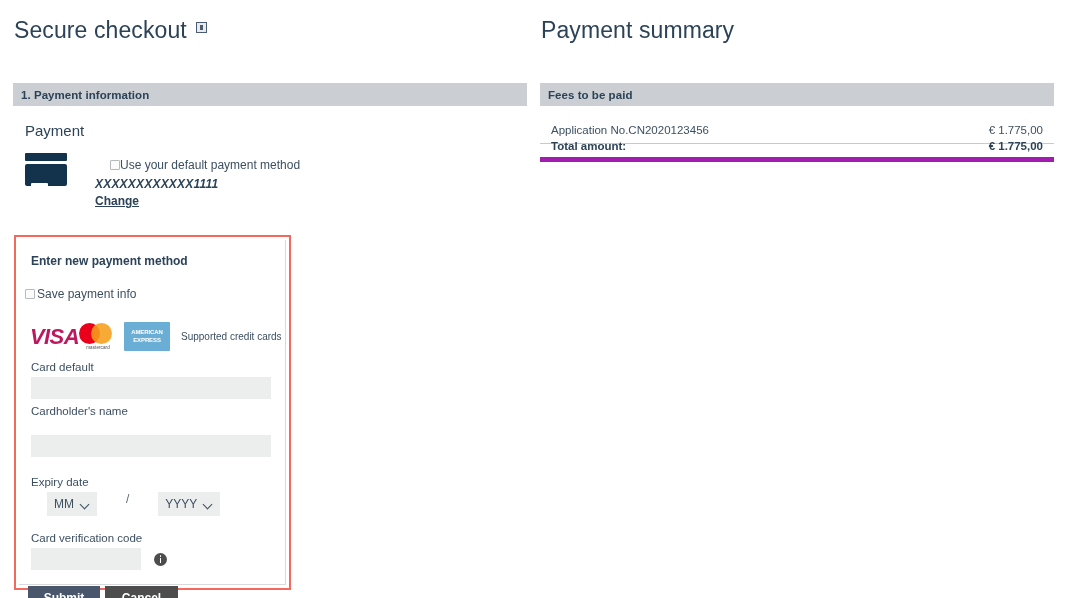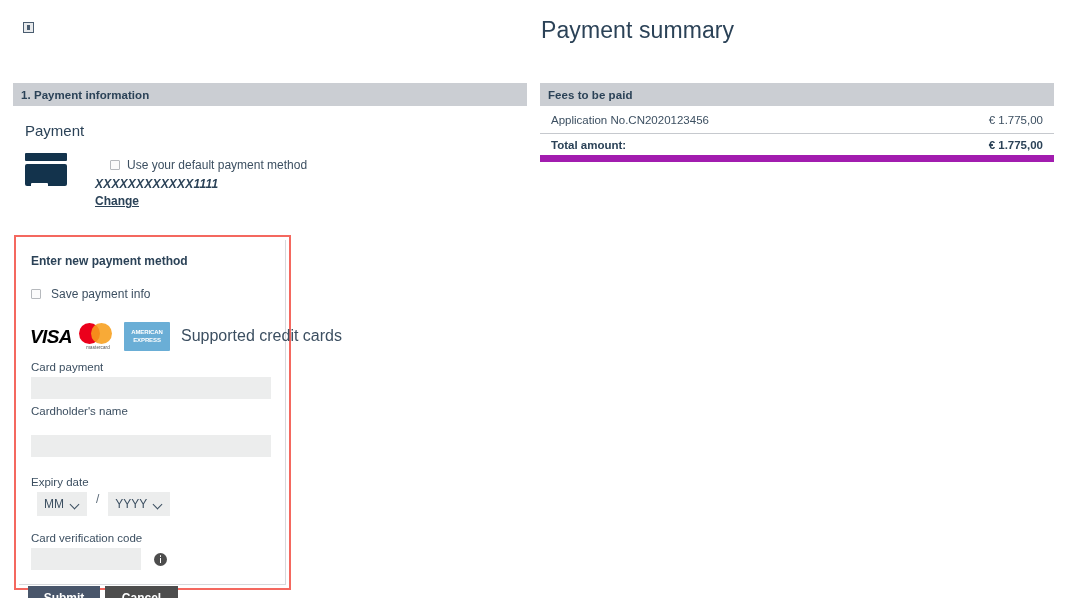--- a/index.html
+++ b/index.html
@@ -120,21 +120,20 @@
     flex: 0 0 auto;
   }
 
   #default-method-block {
     position: absolute;
     left: 78px; top: 159px;
   }
   #default-method-row {
     display: flex;
     align-items: center;
-    gap: 7px;
     padding-left: 32px;
   }
   #default-method-label {
     font-size: 12px;
     color: #3c4f61;
     line-height: 12px;
     white-space: nowrap;
   }
   #masked-card {
     margin-top: 6px;
@@ -185,44 +184,44 @@
     position: absolute;
     left: 15px; top: 17px;
     font-size: 12px;
     font-weight: bold;
     color: #2b4257;
     white-space: nowrap;
   }
 
   #save-info-row {
     position: absolute;
-    left: 15px; top: 50px;
-    display: flex;
-    align-items: center;
-    gap: 10px;
+    left: 9px; top: 50px;
+    display: flex;
+    align-items: center;
+    gap: 2px;
   }
   #save-info-label {
     font-size: 12px;
     color: #3c4f61;
     white-space: nowrap;
   }
 
   
   #brands-row {
     position: absolute;
     left: 14px; top: 84px;
     display: flex;
     align-items: center;
   }
   .visa-logo {
     width: 46px;
-    font-size: 19px;
+    font-size: 22px;
     font-weight: bold;
     font-style: italic;
-    color: #000000;
+    color: #be185d;
     letter-spacing: -.6px;
     line-height: 19px;
     font-family: "Liberation Sans", sans-serif;
   }
   .mc-logo {
     position: relative;
     width: 40px;
     height: 30px;
     margin-left: 2px;
   }
@@ -258,21 +257,21 @@
   .amex-logo span {
     display: block;
     color: #ffffff;
     font-size: 6px;
     font-weight: bold;
     line-height: 8px;
     letter-spacing: -.1px;
   }
   #brands-caption {
     margin-left: 11px;
-    font-size: 16px;
+    font-size: 10px;
     color: #3c4f61;
     white-space: nowrap;
   }
 
   
   .field-label {
     position: absolute;
     font-size: 11.5px;
     color: #3c4f61;
     white-space: nowrap;
@@ -292,23 +291,24 @@
   #label-card-number { left: 15px; top: 124px; }
   #input-card-number { left: 15px; top: 140px; width: 240px; height: 22px; }
 
   #label-cardholder  { left: 15px; top: 168px; }
   #input-cardholder  { left: 15px; top: 198px; width: 240px; height: 22px; }
 
   #label-expiry      { left: 15px; top: 239px; }
 
   #expiry-row {
     position: absolute;
-    left: 21px; top: 255px;
+    left: 31px; top: 255px;
     display: flex;
     align-items: flex-start;
+    gap: 20px;
   }
   .select-box {
     background: #eceded;
     height: 24px;
     display: flex;
     align-items: center;
     padding: 0 7px;
     box-sizing: border-box;
     cursor: pointer;
     gap: 7px;
@@ -397,37 +397,38 @@
     position: absolute;
     left: 540px;
     width: 514px;
     box-sizing: border-box;
     display: flex;
     align-items: center;
     justify-content: space-between;
     padding: 0 11px;
   }
   #sum-row-app {
-    top: 106px;
+    top: 116px;
     height: 28px;
     border-bottom: 1px solid #c6c9ce;
   }
   #sum-row-total {
     top: 134px;
     height: 28px;
-    border-bottom: 7px solid #a21caf;
+    border-bottom: 5px solid #a21caf;
   }
   .sum-desc  { font-size: 11.5px; color: #3c4f61; white-space: nowrap; }
   .sum-amt   { font-size: 11.5px; color: #3c4f61; white-space: nowrap; }
   .sum-bold  { font-weight: bold; color: #2b4257; }
 </style>
 </head>
 <body>
 
 <div class="page-title title-row" id="title-left">
+  <span>Secure checkout</span>
   <span class="info-square"></span>
 </div>
 
 <div class="bar" id="bar-payment-info">
   <span class="bar-label">1. Payment information</span>
 </div>
 
 <div id="payment-label">Payment</div>
 
 <div id="card-glyph">
@@ -465,21 +466,21 @@
         <span class="c2"></span>
         <span class="mc-word">mastercard</span>
       </span>
       <span class="amex-logo">
         <span>AMERICAN</span>
         <span>EXPRESS</span>
       </span>
       <span id="brands-caption">Supported credit cards</span>
     </div>
 
-    <label class="field-label" id="label-card-number">Card payment</label>
+    <label class="field-label" id="label-card-number">Card default</label>
     <input class="field-input" id="input-card-number" type="text" value="" style="">
 
     <label class="field-label" id="label-cardholder">Cardholder's name</label>
     <input class="field-input" id="input-cardholder" type="text" value="" style="">
 
     <label class="field-label" id="label-expiry">Expiry date</label>
     <div id="expiry-row">
       <div class="select-box">
         <span class="sv">MM</span>
         <span class="chev"></span>

